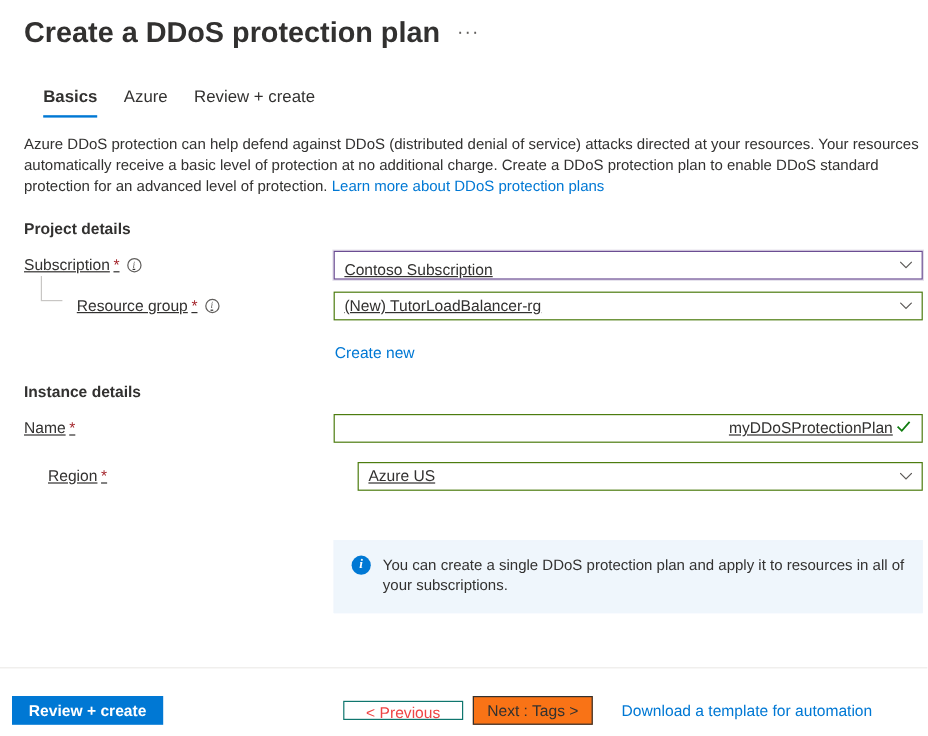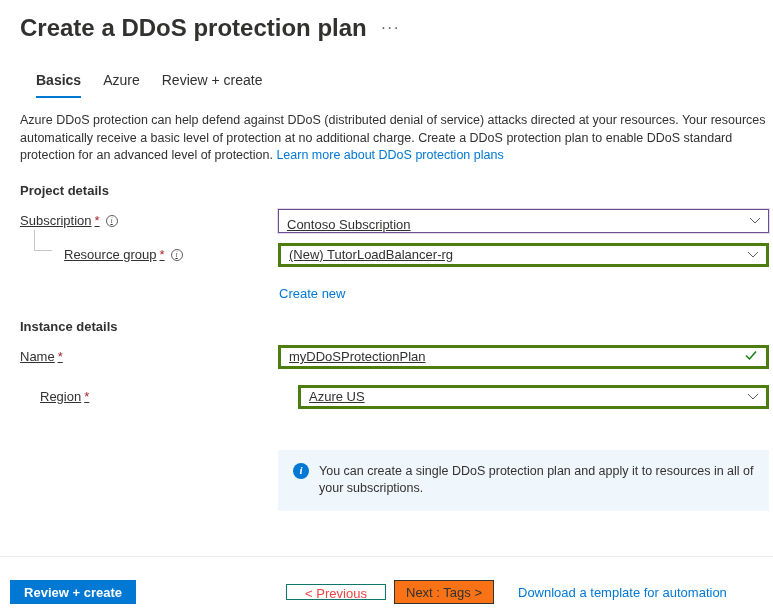--- a/index.html
+++ b/index.html
@@ -88,36 +88,36 @@
     font-style: italic;
     font-family: Georgia, serif;
   }
   .field-input-col {
     flex: 1;
     position: relative;
   }
   .select-box, .text-box {
     width: 100%;
     height: 24px;
-    border: 3px solid #4d7c0f;
+    border: 1px solid #4d7c0f;
     padding: 0 24px 0 8px;
     font-size: 13px;
     font-family: inherit;
     background: #fff;
     display: flex;
     align-items: center;
     position: relative;
     cursor: pointer;
   }
   .select-box.highlighted {
     border: 1px solid #6b4d93;
     box-shadow: 0 0 0 1px rgba(107,77,147,0.2);
     align-items: flex-end;
   }
-  .text-box { cursor: text; }
+  .text-box { cursor: text; justify-content: flex-end; }
   .chevron {
     position: absolute;
     right: 8px;
     top: 50%;
     transform: translateY(-50%);
     width: 10px; height: 6px;
   }
   .chevron svg { display: block; }
   .check-mark {
     position: absolute;

